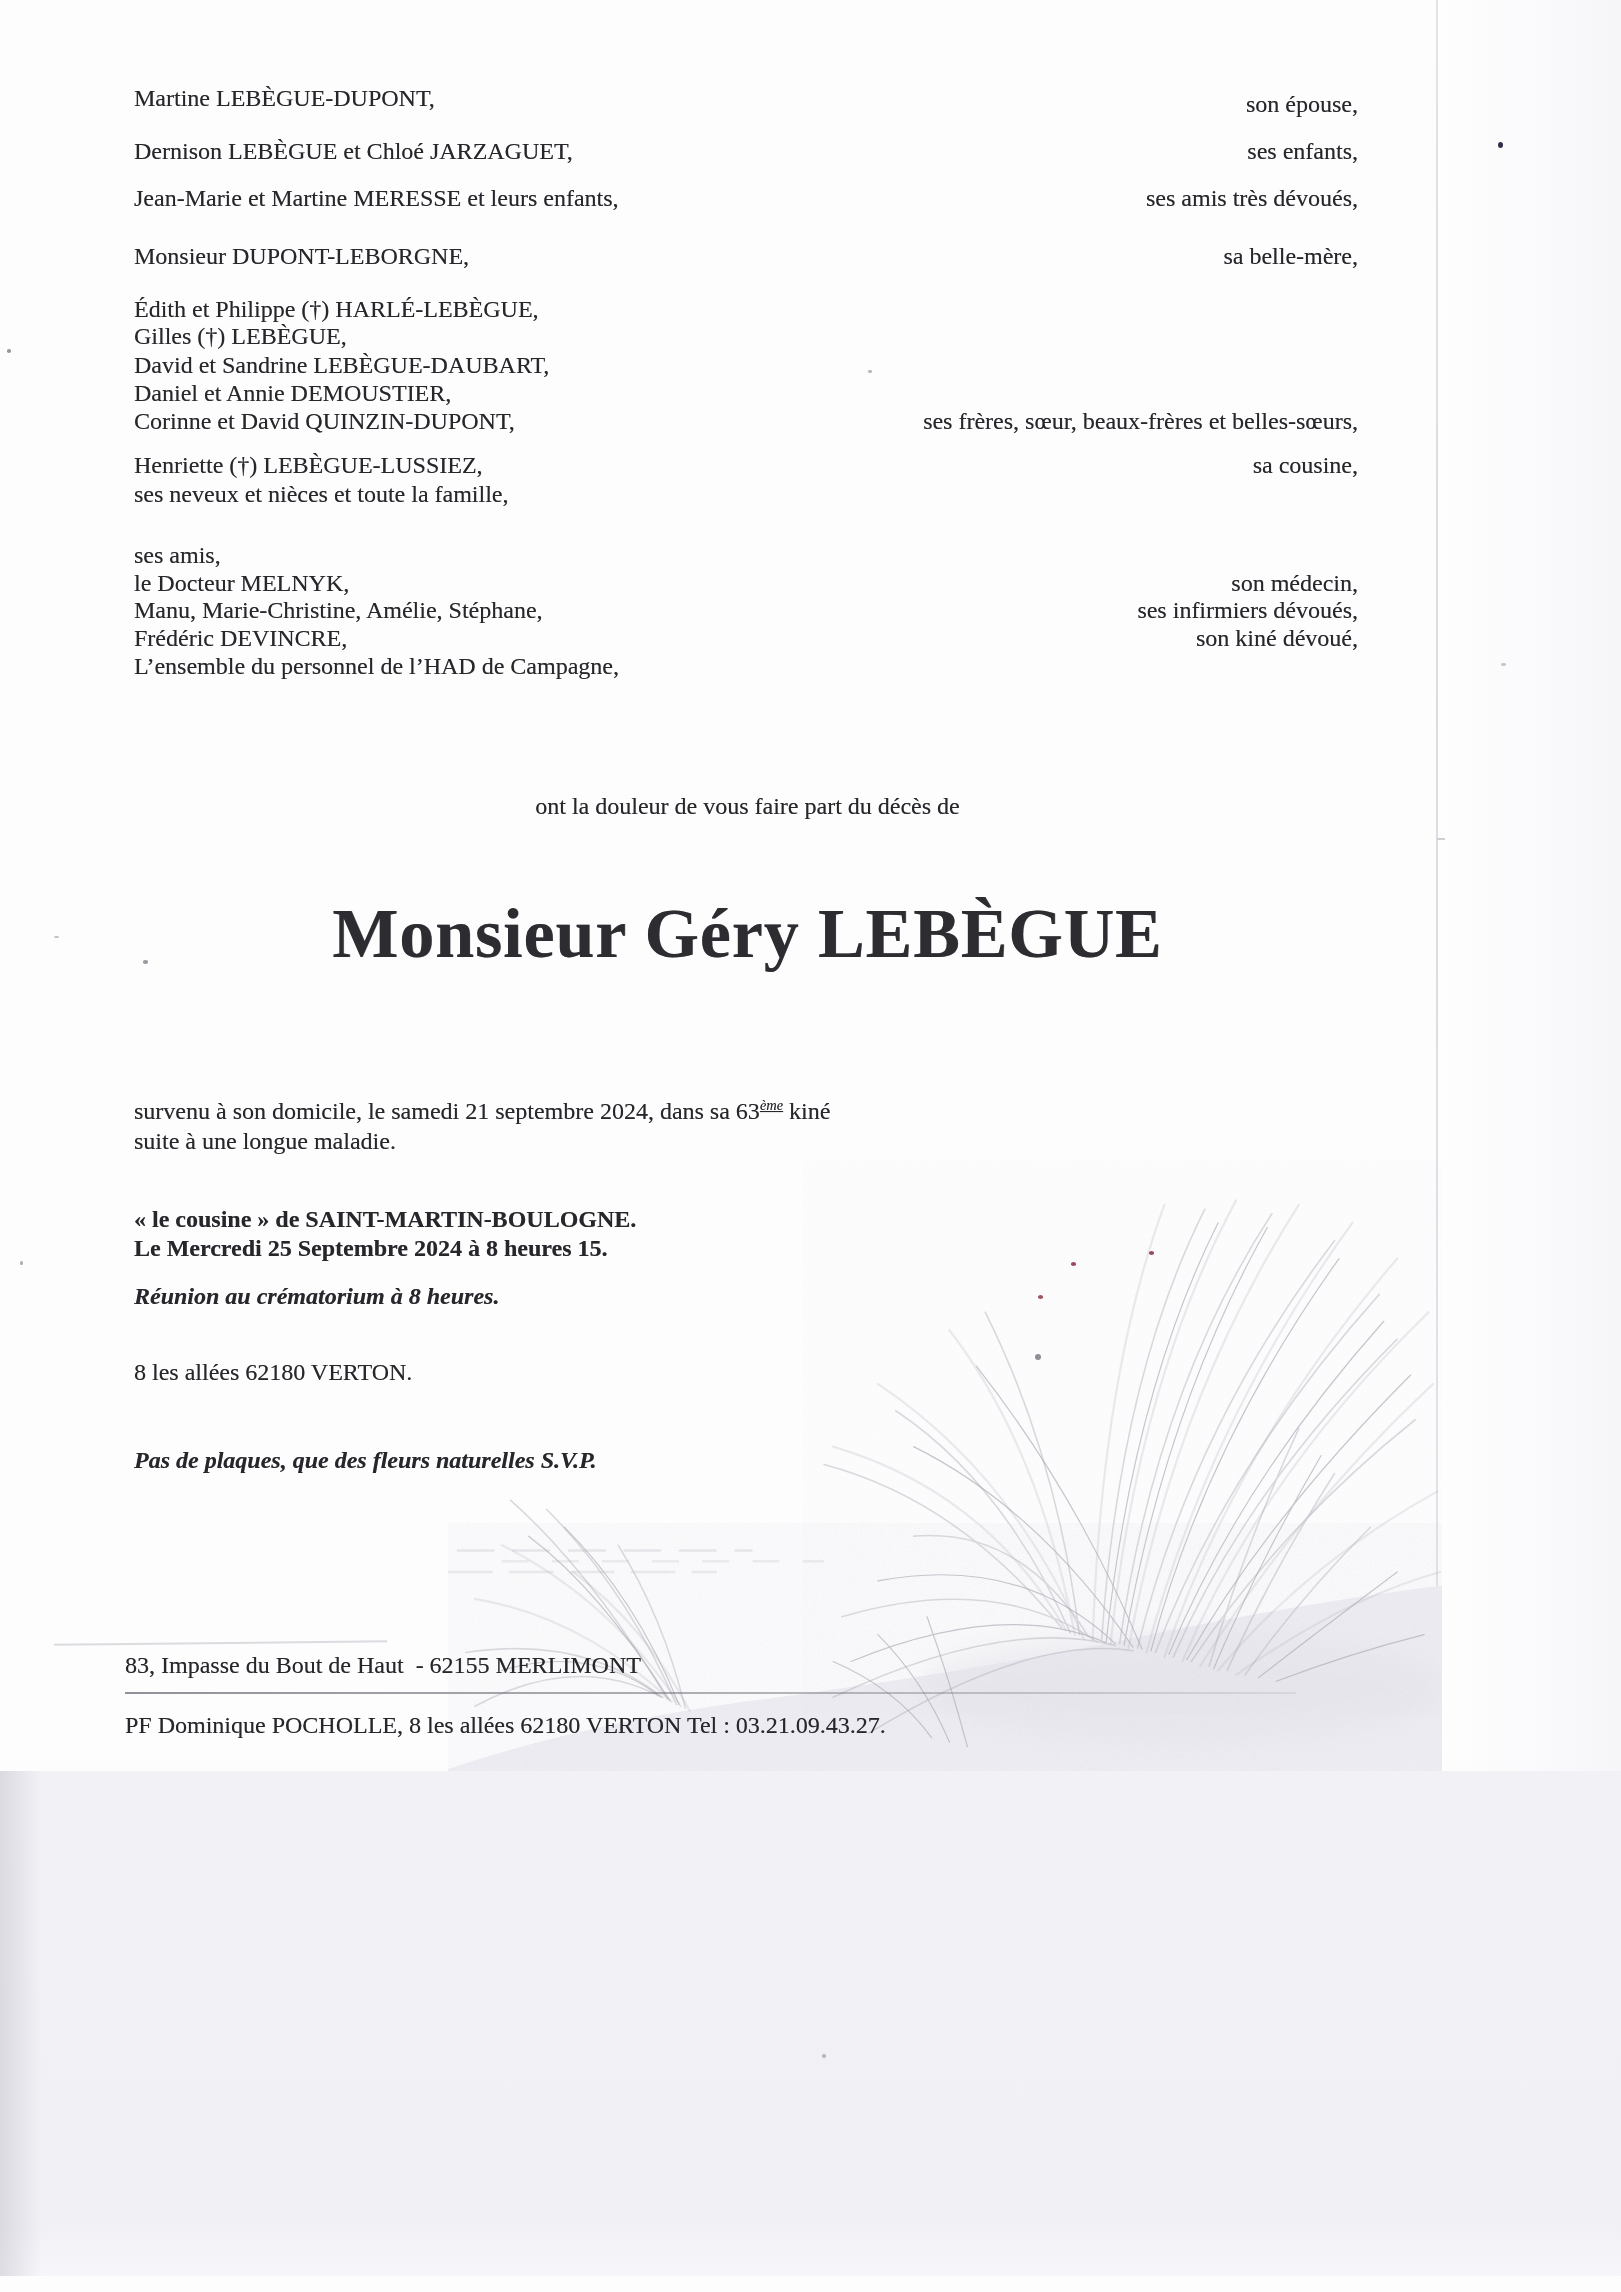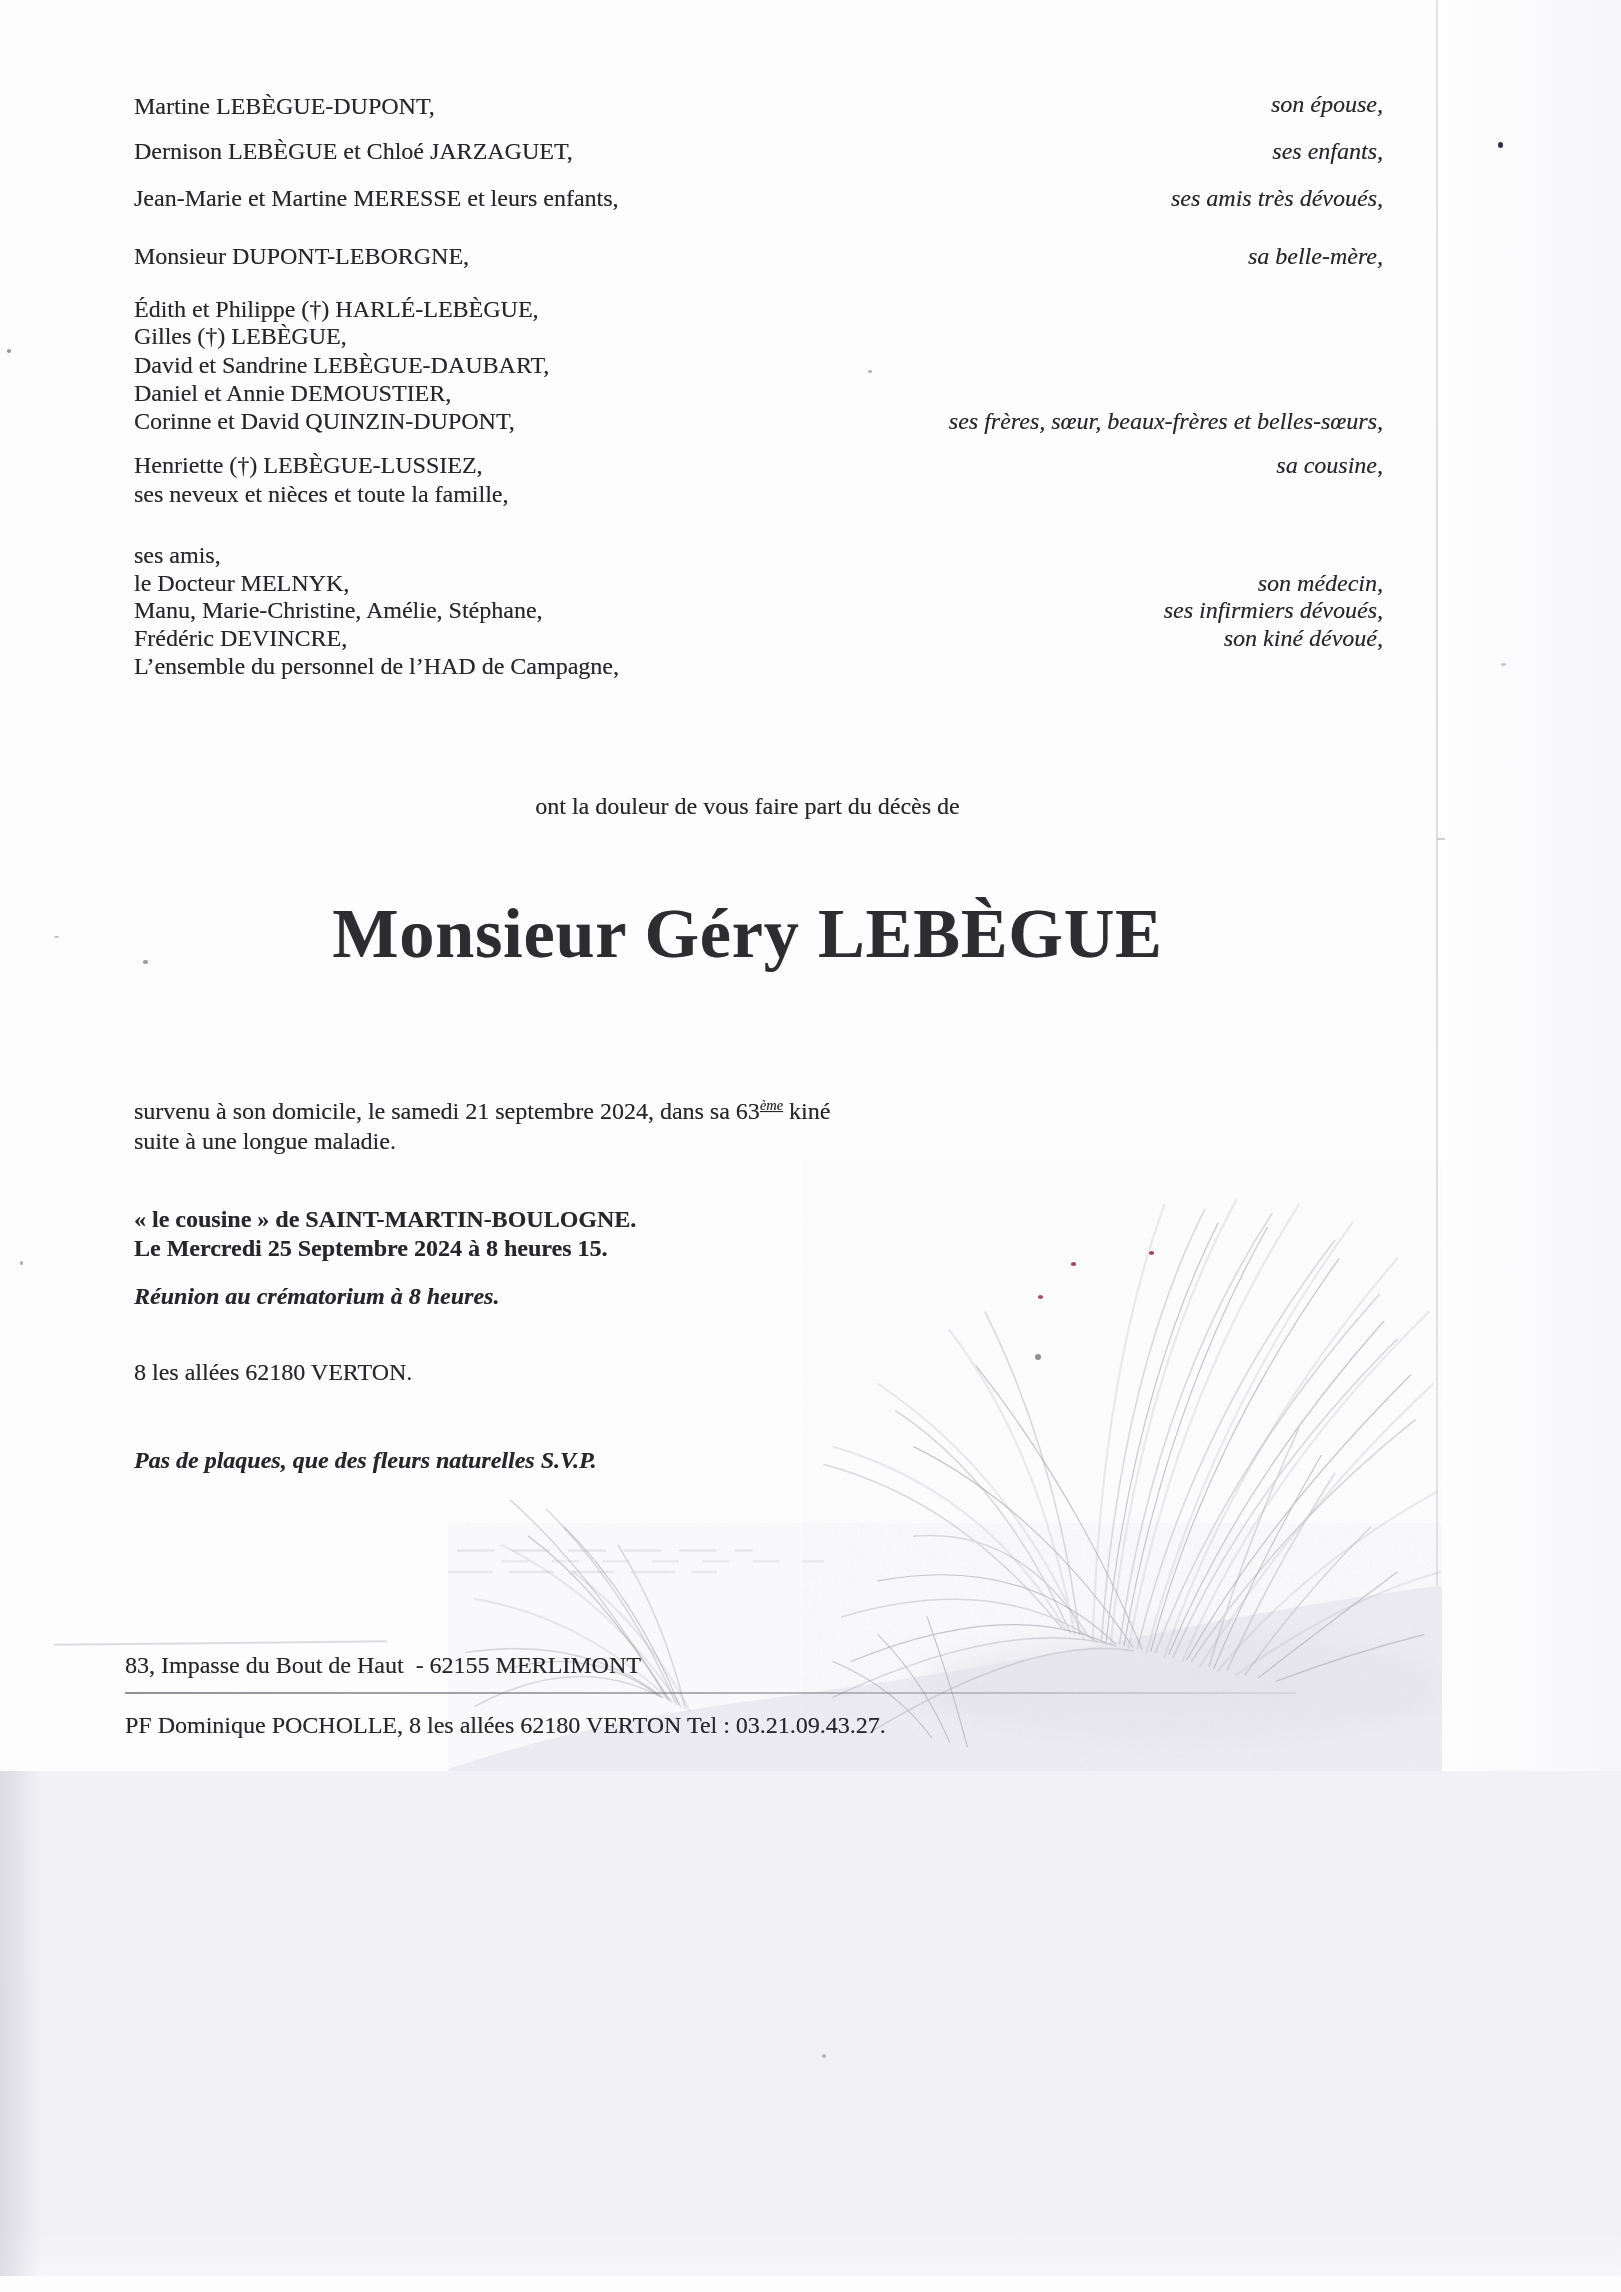--- a/index.html
+++ b/index.html
@@ -8,21 +8,21 @@
     background:#fdfdfe;
     font-family:"Liberation Serif","DejaVu Serif",serif;
     color:#26262b;
   }
   .canvas{position:absolute;inset:0;}
   .line{
     position:absolute;white-space:pre;font-size:24px;line-height:29.6px;
     text-shadow:0.2px 0.2px 0.4px rgba(35,35,40,.45);
   }
   .lleft{left:134px;}
-  .rright{right:238px;text-align:right;font-style:italic;}
+  .rright{right:263px;text-align:right;}
   .center-wrap{position:absolute;left:125px;width:1245px;text-align:center;}
   .bold{font-weight:bold;}
   .bolditalic{font-weight:bold;font-style:italic;}
   .title{
     font-size:70px;font-weight:bold;letter-spacing:0.9px;color:#2c2c31;
     text-shadow:0.4px 0.4px 0.5px rgba(35,35,40,.5);
   }
   .lead{font-size:24px;}
   sup.ord{font-size:60%;font-style:italic;vertical-align:super;line-height:0;text-decoration:underline;}
   .sep{
@@ -53,21 +53,21 @@
   }
 </style>
 </head>
 <body>
 
 <div class="canvas">
 
   <div class="right-strip"></div>
   <div class="fold"></div>
 
-  <div class="line lleft" style="top:92px">Martine LEBÈGUE-DUPONT,</div>
+  <div class="line lleft" style="top:84px">Martine LEBÈGUE-DUPONT,</div>
   <div class="line lleft" style="top:137px">Dernison LEBÈGUE et Chloé JARZAGUET,</div>
   <div class="line lleft" style="top:184px">Jean-Marie et Martine MERESSE et leurs enfants,</div>
   <div class="line lleft" style="top:242px">Monsieur DUPONT-LEBORGNE,</div>
   <div class="line lleft" style="top:295px">Édith et Philippe (†) HARLÉ-LEBÈGUE,</div>
   <div class="line lleft" style="top:322px">Gilles (†) LEBÈGUE,</div>
   <div class="line lleft" style="top:351px">David et Sandrine LEBÈGUE-DAUBART,</div>
   <div class="line lleft" style="top:379px">Daniel et Annie DEMOUSTIER,</div>
   <div class="line lleft" style="top:407px">Corinne et David QUINZIN-DUPONT,</div>
   <div class="line lleft" style="top:451px">Henriette (†) LEBÈGUE-LUSSIEZ,</div>
   <div class="line lleft" style="top:480px">ses neveux et nièces et toute la famille,</div>

